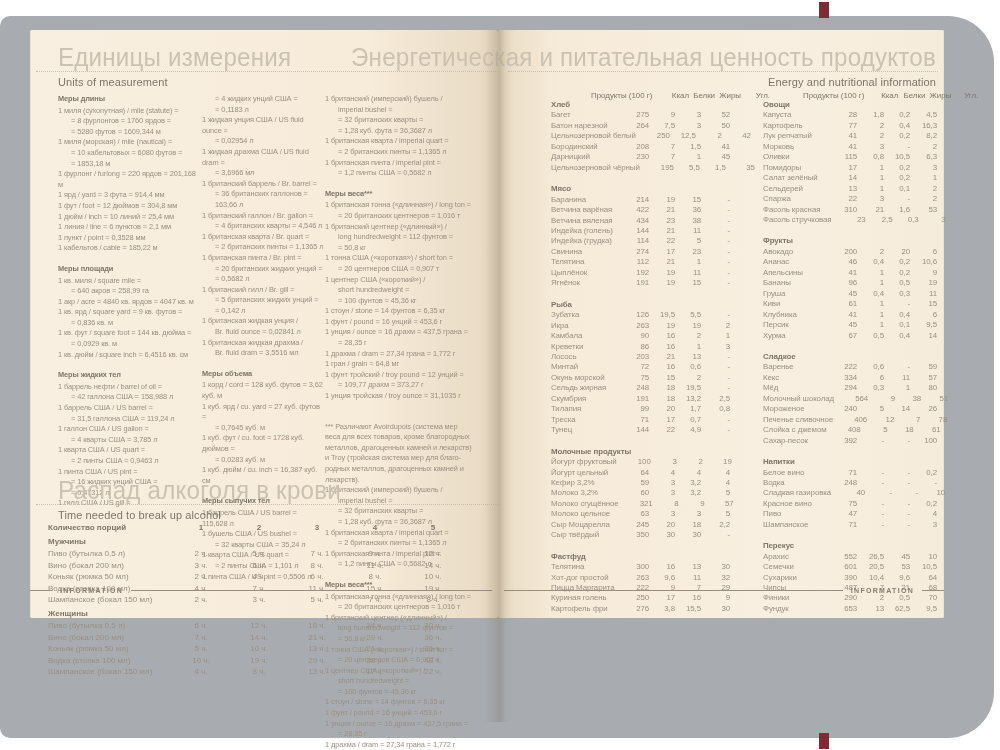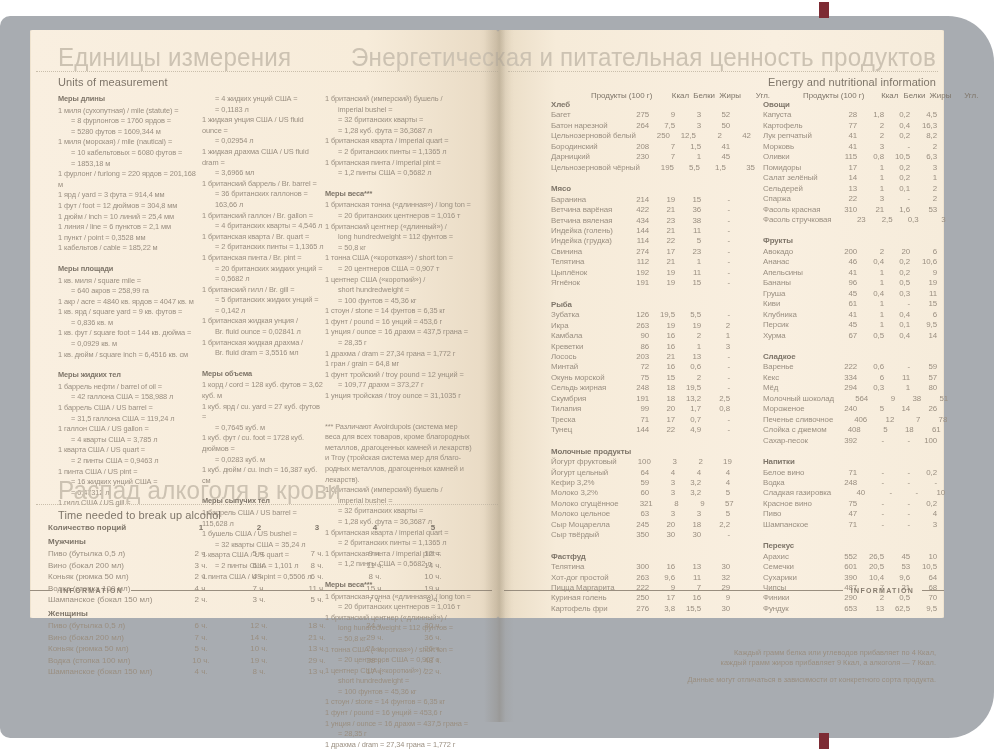--- a/index.html
+++ b/index.html
@@ -949,25 +949,20 @@
           <div class="frow">
             <div class="fname">Фундук</div>
             <div class="fv c1">653</div>
             <div class="fv c2">13</div>
             <div class="fv c3">62,5</div>
             <div class="fv c4">9,5</div>
           </div>
         </div>
       </div>
 
-    <div class="notes">
-      <div>Каждый грамм белка или углеводов прибавляет по 4 Ккал,</div>
-      <div>каждый грамм жиров прибавляет 9 Ккал, а алкоголя — 7 Ккал.</div>
-      <div class="n2">Данные могут отличаться в зависимости от конкретного сорта продукта.</div>
-    </div>
 
     <div class="pfoot" style="left:6px;right:0;">
       <div class="bar long"></div>
       <div class="lbl">INFORMATION</div>
       <div class="bar short"></div>
     </div>
   </div>
 
   <div class="gutter"></div>
 </div>

